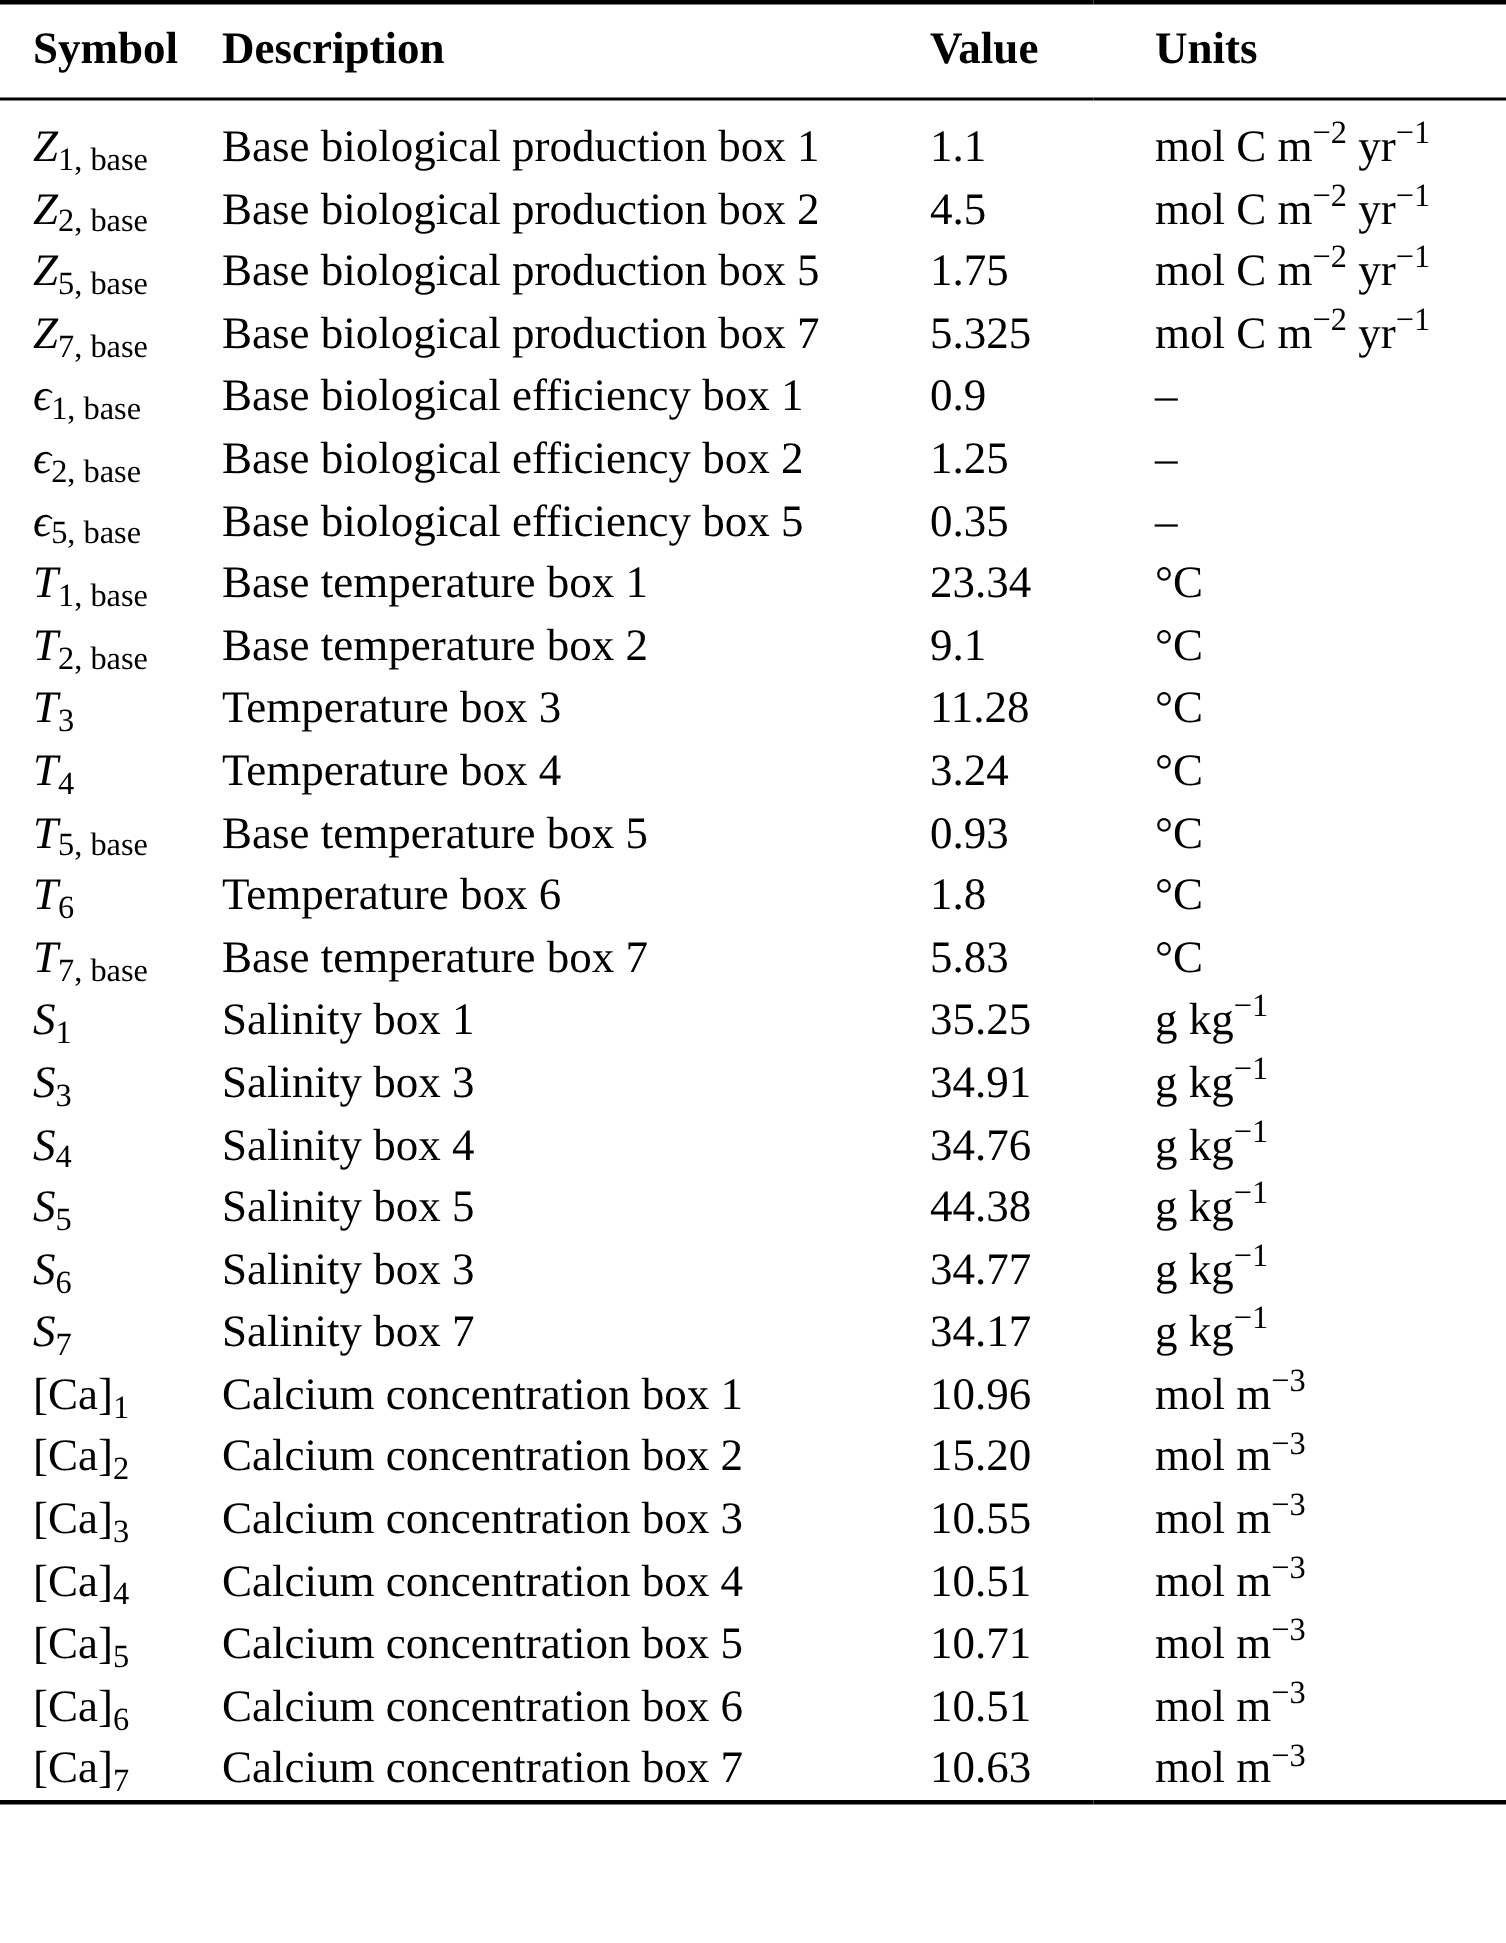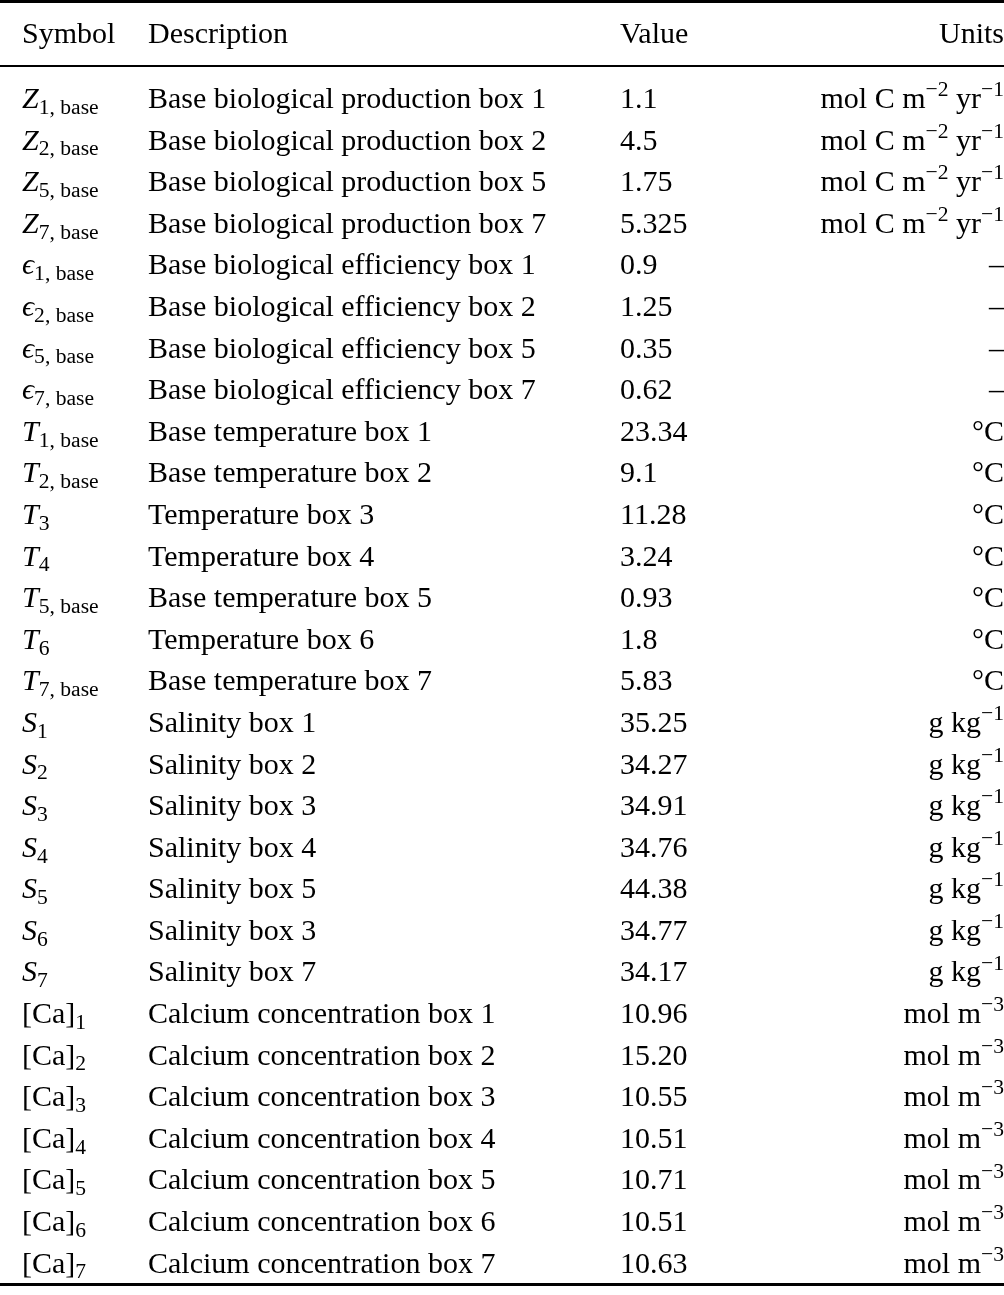--- a/index.html
+++ b/index.html
@@ -19,35 +19,35 @@
     width: 100%;
     border-collapse: collapse;
     table-layout: fixed;
     border-top: 3px solid #000;
     border-bottom: 3px solid #000;
   }
   thead tr {
     border-bottom: 2px solid #000;
   }
   th {
-    font-weight: normal;
+    font-weight: bold;
     text-align: left;
     padding: 13px 0 15px 0;
     white-space: nowrap;
   }
   td {
     padding: 0;
     line-height: 41.6px;
     white-space: nowrap;
     overflow: visible;
   }
   th.col-symbol, td.col-symbol { padding-left: 22px; }
   th.col-desc,   td.col-desc   { }
   th.col-value,  td.col-value  { text-align: left; }
-  th.col-units,  td.col-units  { padding-left: 41px; text-align: right; }
+  th.col-units,  td.col-units  { padding-left: 41px; }
   tbody tr:first-child td { padding-top: 10px; }
   tbody tr:last-child td  { }
   sub {
     font-size: 0.72em;
     line-height: 0;
     position: relative;
     top: 0.27em;
     vertical-align: baseline;
     margin-top: 48px;
   }
@@ -115,26 +115,20 @@
         <td class="col-value">1.25</td>
         <td class="col-units"><span>–</span></td>
       </tr>
       <tr>
         <td class="col-symbol"><span class="it">ϵ</span><sub>5, base</sub></td>
         <td class="col-desc">Base biological efficiency box 5</td>
         <td class="col-value">0.35</td>
         <td class="col-units"><span>–</span></td>
       </tr>
       <tr>
-        <td class="col-symbol"><span class="it">ϵ</span><sub>7, base</sub></td>
-        <td class="col-desc">Base biological efficiency box 7</td>
-        <td class="col-value">0.62</td>
-        <td class="col-units"><span>–</span></td>
-      </tr>
-      <tr>
         <td class="col-symbol"><span class="it">T</span><sub>1, base</sub></td>
         <td class="col-desc">Base temperature box 1</td>
         <td class="col-value">23.34</td>
         <td class="col-units"><span>°C</span></td>
       </tr>
       <tr>
         <td class="col-symbol"><span class="it">T</span><sub>2, base</sub></td>
         <td class="col-desc">Base temperature box 2</td>
         <td class="col-value">9.1</td>
         <td class="col-units"><span>°C</span></td>
@@ -166,26 +160,20 @@
       <tr>
         <td class="col-symbol"><span class="it">T</span><sub>7, base</sub></td>
         <td class="col-desc">Base temperature box 7</td>
         <td class="col-value">5.83</td>
         <td class="col-units"><span>°C</span></td>
       </tr>
       <tr>
         <td class="col-symbol"><span class="it">S</span><sub>1</sub></td>
         <td class="col-desc">Salinity box 1</td>
         <td class="col-value">35.25</td>
-        <td class="col-units"><span>g kg</span><sup>−1</sup></td>
-      </tr>
-      <tr>
-        <td class="col-symbol"><span class="it">S</span><sub>2</sub></td>
-        <td class="col-desc">Salinity box 2</td>
-        <td class="col-value">34.27</td>
         <td class="col-units"><span>g kg</span><sup>−1</sup></td>
       </tr>
       <tr>
         <td class="col-symbol"><span class="it">S</span><sub>3</sub></td>
         <td class="col-desc">Salinity box 3</td>
         <td class="col-value">34.91</td>
         <td class="col-units"><span>g kg</span><sup>−1</sup></td>
       </tr>
       <tr>
         <td class="col-symbol"><span class="it">S</span><sub>4</sub></td>

